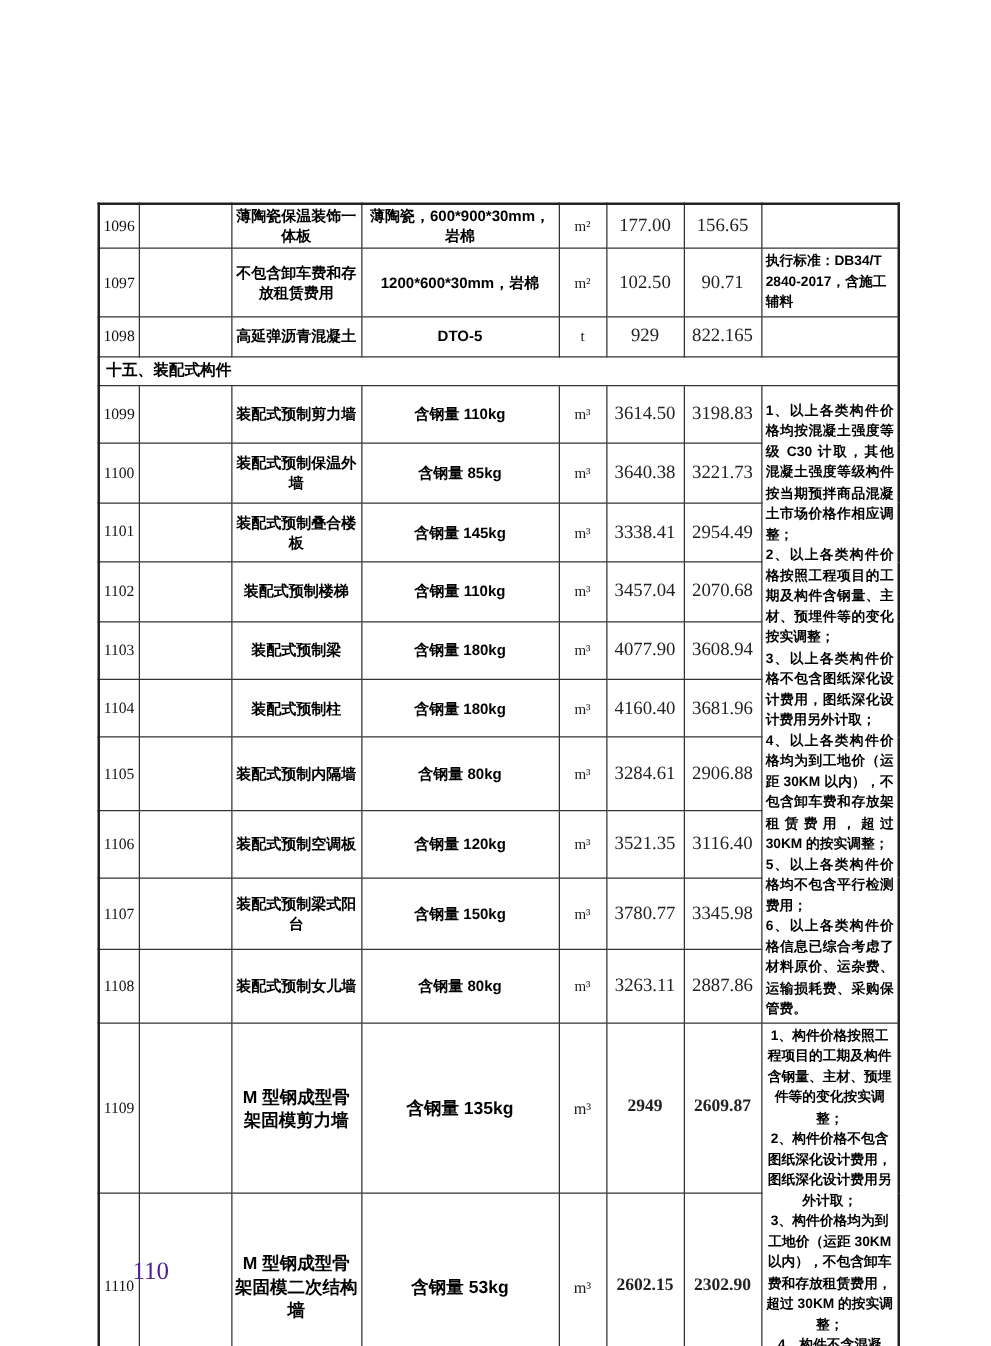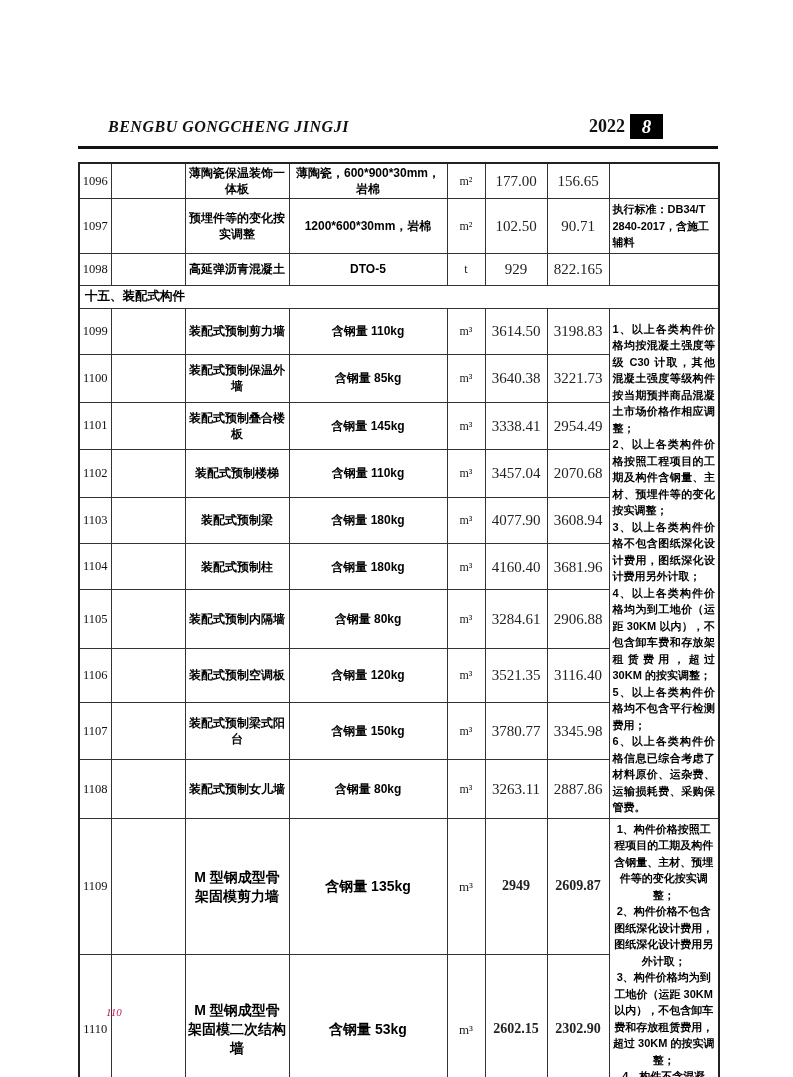--- a/index.html
+++ b/index.html
@@ -62,36 +62,28 @@
   }
   td.note-cell.centered { text-align:center; vertical-align:middle; }
   td.note-cell.long { vertical-align:top; padding-top:12px; text-align:justify; }
   tr.big td.name-cell, tr.big td.spec-cell { font-size:14px; }
   tr.big td.price-cell { font-size:14px; font-weight:bold; }
   tr.big td.unit-cell { font-size:13px; }
 
   
   .page-number {
     position:absolute; left:106px; top:1006px;
-    font-family:"Liberation Serif", serif; font-size:11px; color:#be185d;font-style:italic;
+    font-family:"Liberation Serif", serif; font-size:20px; color:#4c1d95;
   }
 </style>
 </head>
 <body>
 
 <div class="page">
 
-  <div class="header">
-    <div class="journal-title">BENGBU GONGCHENG JINGJI</div>
-    <div class="year-issue">
-      <span class="year">2022</span>
-      <span class="issue-box">8</span>
-    </div>
-    <div class="header-rule"></div>
-  </div>
 
   <table class="price-table">
     <colgroup>
       <col style="width:32px">
         <col style="width:74px">
         <col style="width:104px">
       <col style="width:158px">
         <col style="width:38px">
         <col style="width:62px">
       <col style="width:62px">
@@ -104,21 +96,21 @@
         <td class="name-cell">薄陶瓷保温装饰一体板</td>
         <td class="spec-cell">薄陶瓷，600*900*30mm，岩棉</td>
         <td class="unit-cell">m²</td>
         <td class="price-cell">177.00</td>
         <td class="price-cell">156.65</td>
         <td class="note-cell"></td>
       </tr>
       <tr style="height:39px">
         <td class="id-cell">1097</td>
         <td></td>
-        <td class="name-cell">预埋件等的变化按实调整</td>
+        <td class="name-cell">不包含卸车费和存放租赁费用</td>
         <td class="spec-cell">1200*600*30mm，岩棉</td>
         <td class="unit-cell">m²</td>
         <td class="price-cell">102.50</td>
         <td class="price-cell">90.71</td>
         <td class="note-cell">执行标准：DB34/T 2840-2017，含施工辅料</td>
       </tr>
       <tr style="height:32px">
         <td class="id-cell">1098</td>
         <td></td>
         <td class="name-cell">高延弹沥青混凝土</td>

